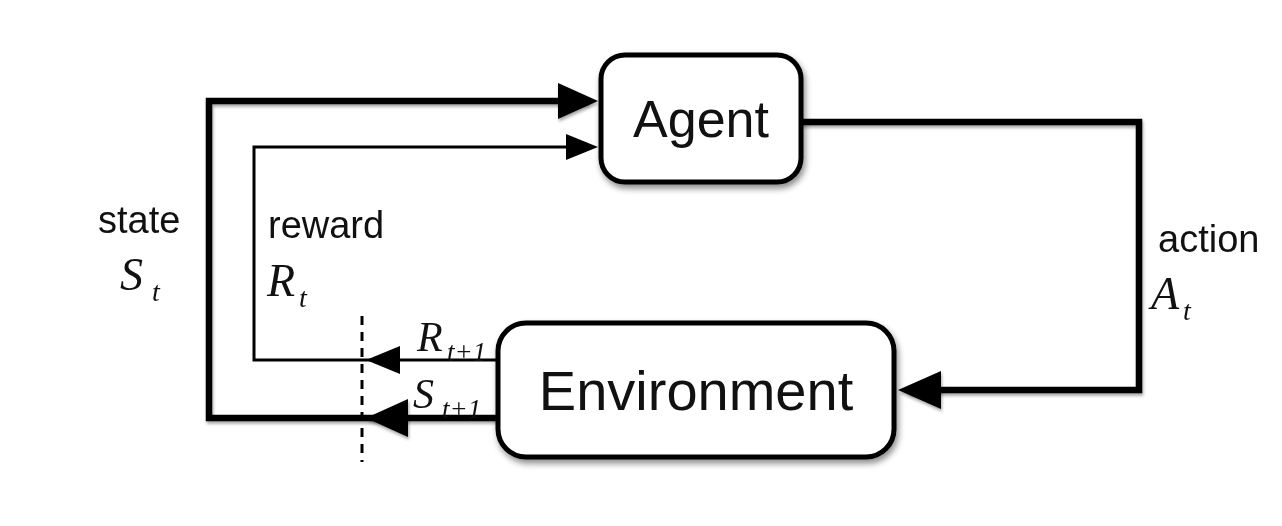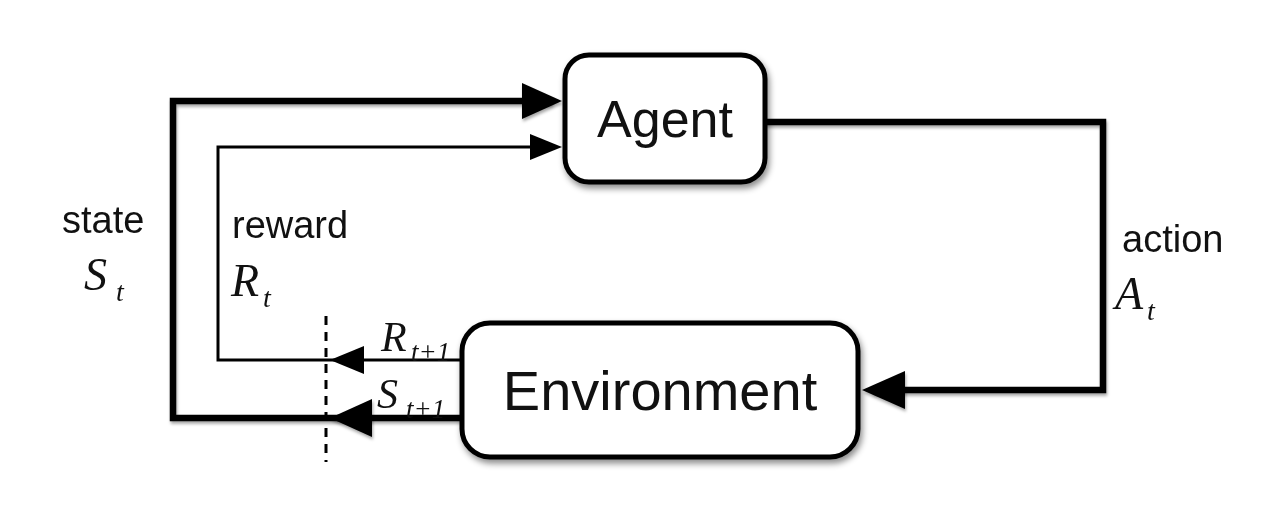--- a/index.html
+++ b/index.html
@@ -6,20 +6,21 @@
     margin: 0;
     padding: 0;
     background: #ffffff;
   }
   .stage {
     position: relative;
     width: 1146px;
     height: 526px;
     background: #ffffff;
     font-family: "Liberation Sans", sans-serif;
+    padding-left: 36px;
   }
   svg { display: block; }
 
   .node-box {
     fill: #ffffff;
     stroke: #000000;
     stroke-width: 5;
   }
   .thick-line {
     fill: none;

